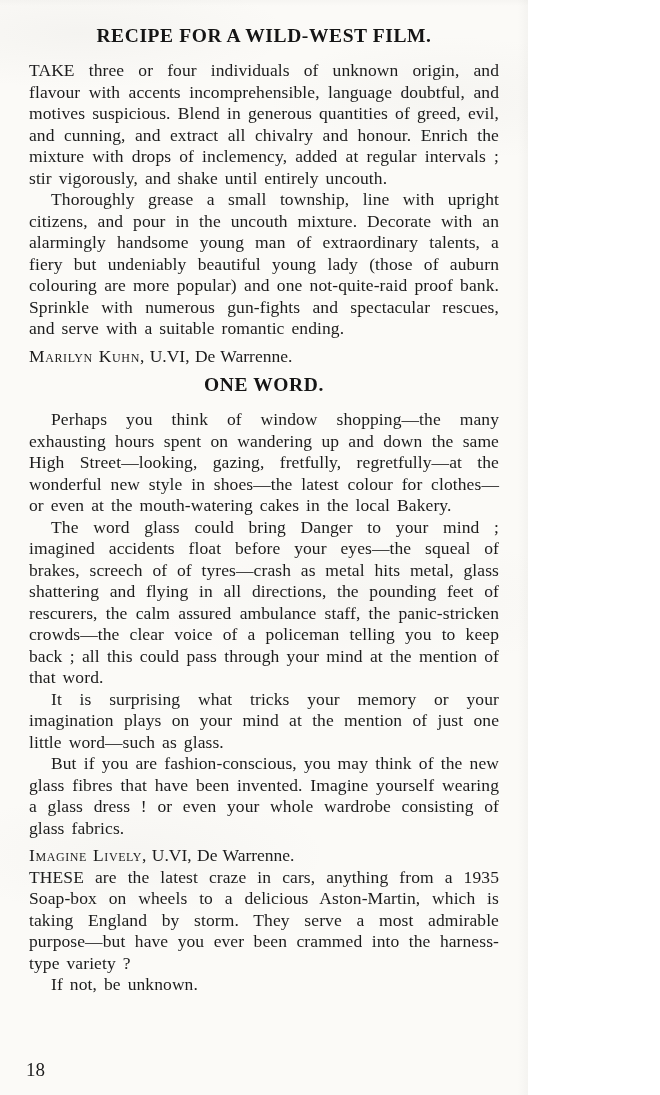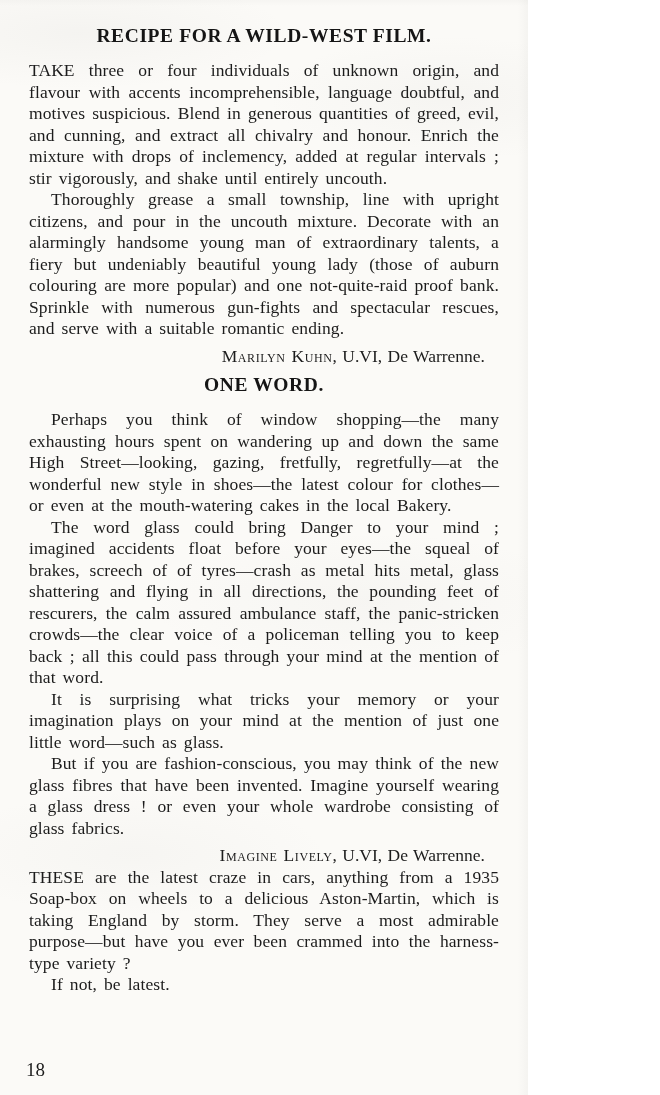--- a/index.html
+++ b/index.html
@@ -40,21 +40,20 @@
     font-size: 17.5px;
     line-height: 21.5px;
     text-align: justify;
     word-spacing: 2.5px;
     letter-spacing: 0.1px;
   }
   p.body-para.indent { text-indent: 22px; }
   p.attribution {
     margin: 6px 0 0 0;
     padding-right: 14px;
-    text-align: right;
     font-size: 17.5px;
     line-height: 21.5px;
     word-spacing: 1px;
   }
   .smallcaps {
     font-variant: small-caps;
     letter-spacing: 0.6px;
   }
   .page-number {
     position: absolute;
@@ -82,19 +81,19 @@
       <h2 class="article-title">ONE WORD.</h2>
       <p class="body-para indent">Perhaps you think of window shopping—the many exhausting hours spent on wandering up and down the same High Street—looking, gazing, fretfully, regretfully—at the wonderful new style in shoes—the latest colour for clothes—or even at the mouth-watering cakes in the local Bakery.</p>
       <p class="body-para indent">The word glass could bring Danger to your mind ;   imagined accidents float before your eyes—the squeal of brakes, screech of of tyres—crash as metal hits metal, glass shattering and flying in all directions, the pounding feet of rescurers, the calm assured ambulance staff, the panic-stricken crowds—the clear voice of a policeman telling you to keep back ;  all this could pass through your mind at the mention of that word.</p>
       <p class="body-para indent">It is surprising what tricks your memory or your imagination plays on your mind at the mention of just one little word—such as glass.</p>
       <p class="body-para indent">But if you are fashion-conscious, you may think of the new glass fibres that have been invented.  Imagine yourself wearing a glass dress !  or even your whole wardrobe consisting of glass fabrics.</p>
       <p class="attribution"><span class="smallcaps">Imagine Lively</span><span>, U.VI, De Warrenne.</span></p>
     </section>
 
     <section class="article">
       <p class="body-para">THESE are the latest craze in cars, anything from a 1935 Soap-box on wheels to a delicious Aston-Martin, which is taking England by storm.   They serve a most admirable purpose—but have you ever been crammed into the harness-type variety ?</p>
-      <p class="body-para indent">If not, be latest.</p>
+      <p class="body-para indent">If not, be unknown.</p>
     </section>
 
   </div>
 
   <div class="page-number">18</div>
 </div>
 
 </body></html>

